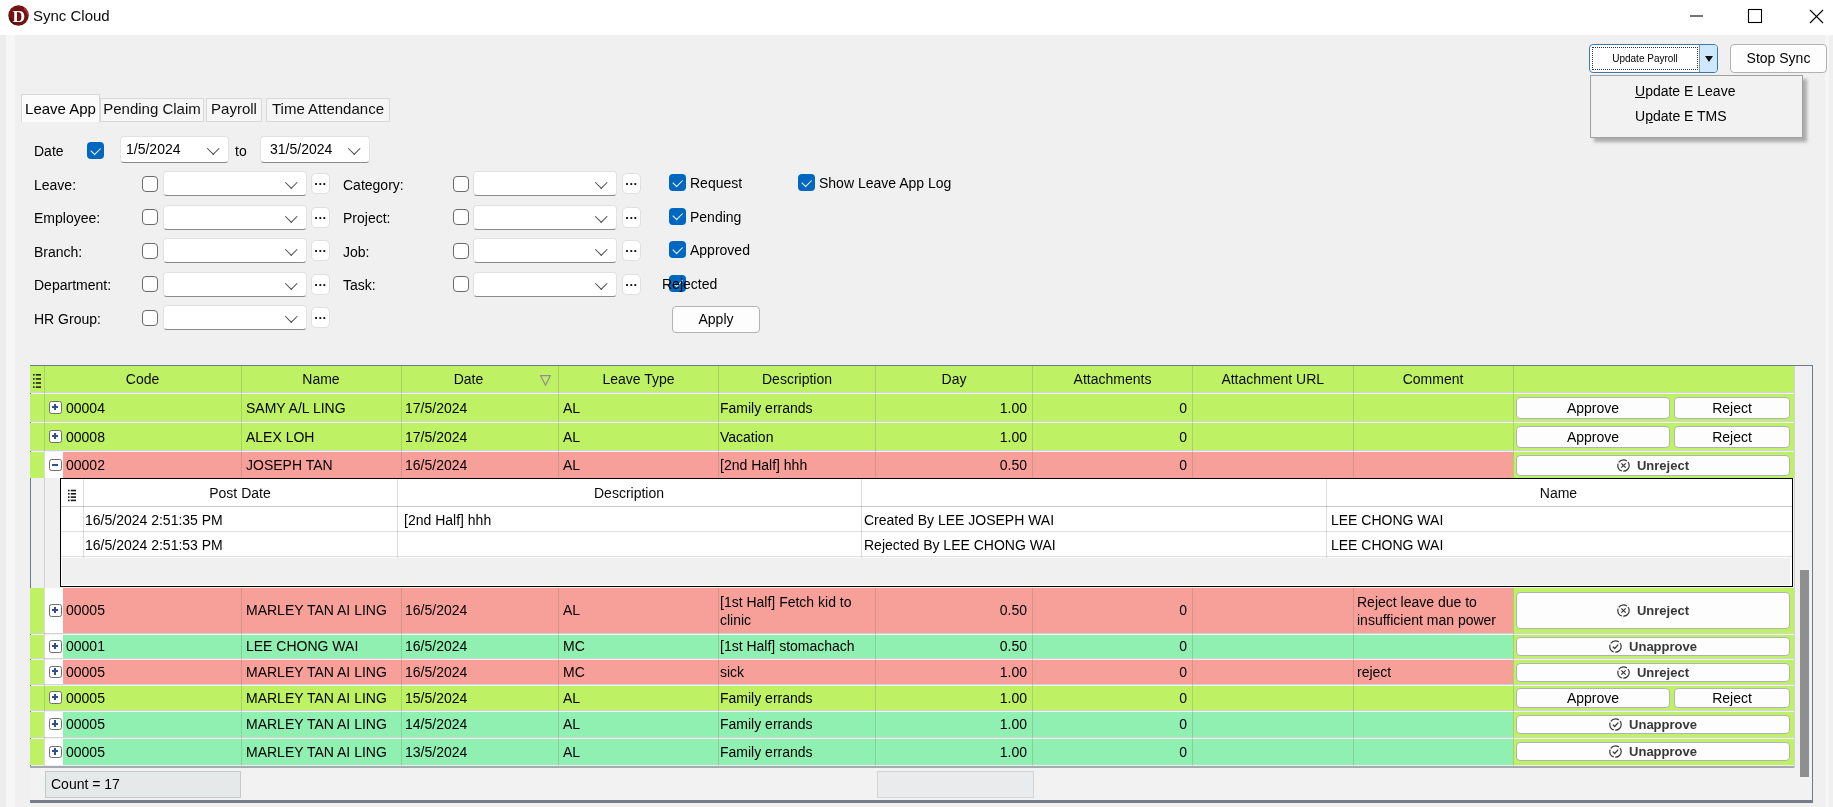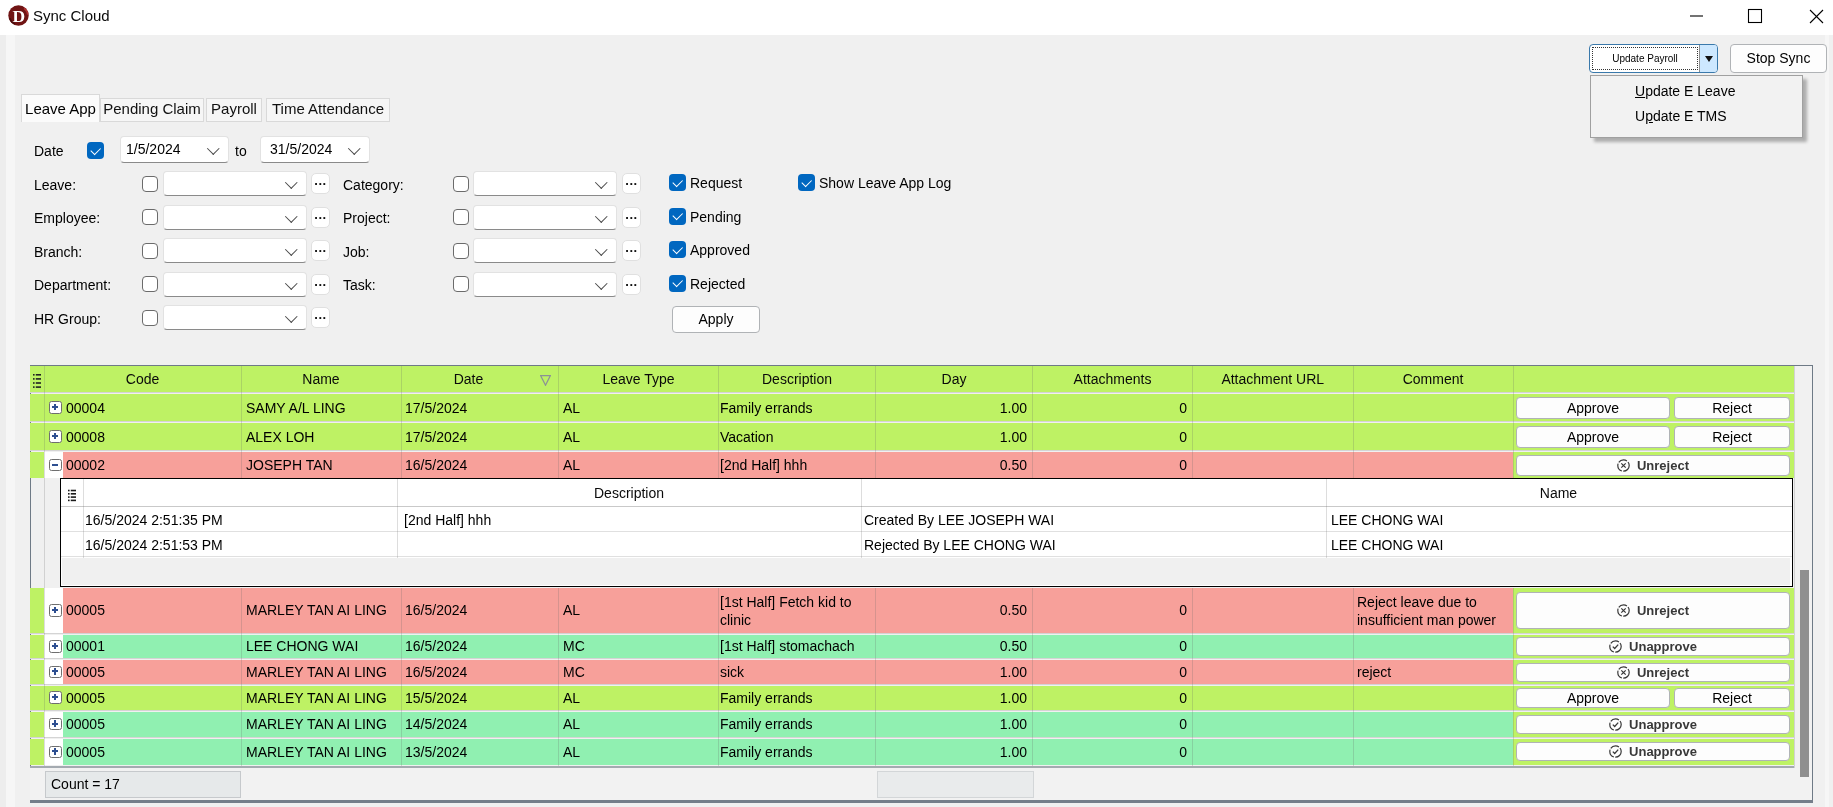--- a/index.html
+++ b/index.html
@@ -126,21 +126,21 @@
   <div class="dots" style="left:622px;top:240px">...</div>
   <div class="dots" style="left:622px;top:273.5px">...</div>
 
   <div class="cbc" style="left:669px;top:174px"></div>
   <div class="flbl" style="left:690px;top:175px">Request</div>
   <div class="cbc" style="left:669px;top:207.5px"></div>
   <div class="flbl" style="left:690px;top:208.5px">Pending</div>
   <div class="cbc" style="left:669px;top:241px"></div>
   <div class="flbl" style="left:690px;top:242px">Approved</div>
   <div class="cbc" style="left:669px;top:274.5px"></div>
-  <div class="flbl" style="left:690px;top:275.5px">Rejected</div>
+  <div class="flbl" style="left:662px;top:275.5px">Rejected</div>
   <div class="btn" style="left:672px;top:306px;width:88px;height:27px;line-height:25px">Apply</div>
 
   <div class="cbc" style="left:798px;top:174px"></div>
   <div class="flbl" style="left:819px;top:175px">Show Leave App Log</div>
 </div>
 <div id="grid">
 
   <div class="abs" style="left:30px;top:365px;width:1783px;height:1px;background:#6e7a86"></div>
   <div class="abs" style="left:30px;top:365px;width:1px;height:437px;background:#6e7a86"></div>
   <div class="abs" style="left:1812px;top:365px;width:1px;height:437px;background:#6e7a86"></div>
@@ -226,20 +226,21 @@
           <rect x="3.1" y="0" width="5.9" height="1.8"></rect>
           <rect x="0" y="3.7" width="1.8" height="1.8"></rect>
           <rect x="3.1" y="3.7" width="5.9" height="1.8"></rect>
           <rect x="0" y="7.4" width="1.8" height="1.8"></rect>
           <rect x="3.1" y="7.4" width="5.9" height="1.8"></rect>
           <rect x="0" y="11.1" width="1.8" height="1.8"></rect>
           <rect x="3.1" y="11.1" width="5.9" height="1.8"></rect>
         </g>
     </svg>
     <div class="abs" style="left:0;top:0;width:100%;height:28px;border-bottom:1px solid #c9c9c9">
+      <div class="hcell" style="left:22px;width:314px">Post Date</div>
       <div class="hcell" style="left:336px;width:464px">Description</div>
       <div class="hcell" style="left:1265px;width:465px">Name</div>
     </div>
     <div class="abs" style="left:0;top:29px;width:100%;height:24px;border-bottom:1px solid #e0e0e0">
       <div class="scell" style="left:24px">16/5/2024 2:51:35 PM</div>
       <div class="scell" style="left:343px">[2nd Half] hhh</div>
       <div class="scell" style="left:803px">Created By LEE JOSEPH WAI</div>
       <div class="scell" style="left:1270px">LEE CHONG WAI</div>
     </div>
     <div class="abs" style="left:0;top:54px;width:100%;height:24px;border-bottom:1px solid #e0e0e0">

